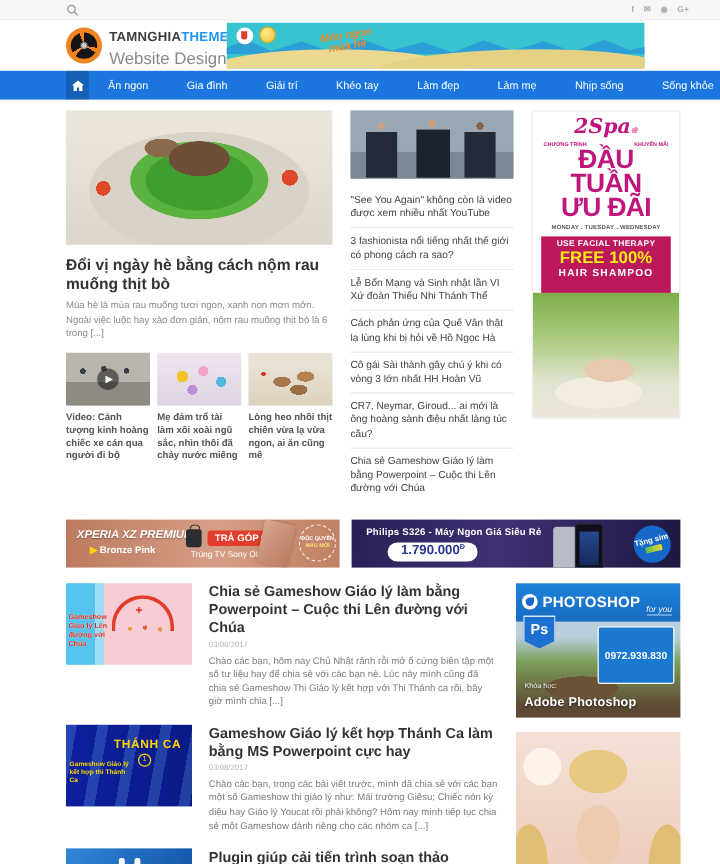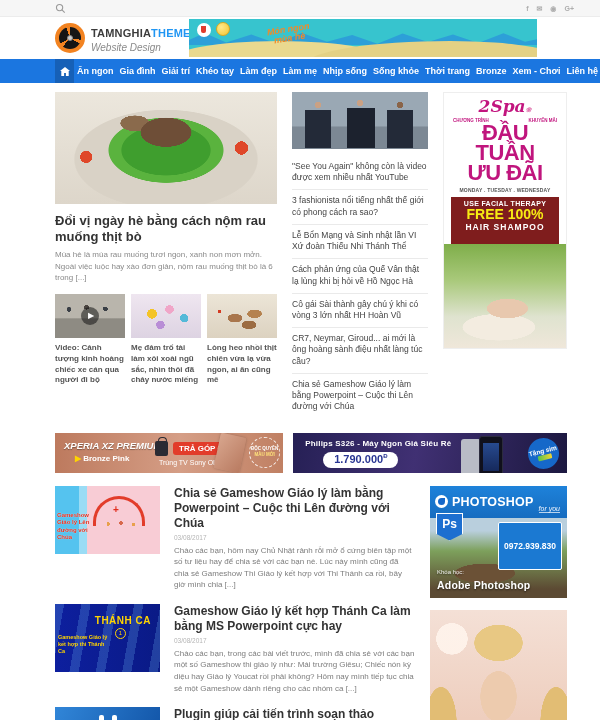--- a/index.html
+++ b/index.html
@@ -13,37 +13,37 @@
   .social span { color:#adadad; font-size:7px; font-weight:bold; line-height:1; }
 
   
   .header { height:42px; display:flex; align-items:center; padding-left:55px; background:#fff; }
   .logo { display:flex; align-items:center; gap:6px; width:124px; }
   .logo-badge { width:30px; height:30px; border-radius:50%; background:#f28321; position:relative; flex:none; }
   .logo-badge .inner { position:absolute; inset:4px; border-radius:50%; background:conic-gradient(#151515 0 100deg,#f28321 100deg 120deg,#151515 120deg 220deg,#f28321 220deg 240deg,#151515 240deg 340deg,#f28321 340deg); }
   .logo-badge .dot { position:absolute; left:50%; top:50%; width:6px; height:6px; margin:-3px 0 0 -3px; background:#cfcfcf; border-radius:50%; border:1px solid #888; }
   .logo-name { font-size:11px; font-weight:bold; color:#3c3c3c; letter-spacing:.2px; white-space:nowrap; }
   .logo-name b { color:#2196f3; }
-  .logo-tag { font-size:10px; color:#8a8a8a; font-style:italic; margin-top:1px; }
+  .logo-tag { font-size:14px; color:#8a8a8a; margin-top:1px; }
 
   
   .hbanner { width:348px; height:38px; margin-left:10px; position:relative; overflow:hidden; background:#37c4ce; }
   .hb-waves { position:absolute; left:-6px; right:-6px; top:10px; height:16px; background:#2d9fd8;
     clip-path:polygon(0 85%,6% 25%,12% 85%,19% 35%,26% 90%,33% 25%,40% 80%,47% 38%,54% 92%,61% 28%,68% 82%,75% 34%,82% 88%,89% 26%,95% 80%,100% 55%,100% 100%,0 100%); }
   .hb-sand1 { position:absolute; left:-20px; bottom:-6px; width:220px; height:22px; background:#ead98f; border-radius:50% 50% 0 0/90% 90% 0 0; }
   .hb-sand2 { position:absolute; right:-30px; bottom:-8px; width:260px; height:24px; background:#e4d184; border-radius:55% 45% 0 0/95% 85% 0 0; }
   .hb-cup { position:absolute; left:8px; top:4px; width:14px; height:14px; background:#fff; border-radius:50%; }
   .hb-cup i { position:absolute; left:4px; top:3px; width:5px; height:7px; background:#e03b2d; border-radius:0 0 2px 2px; }
   .hb-mascot { position:absolute; left:27px; top:3px; width:14px; height:14px; border-radius:50%; background:radial-gradient(circle at 35% 35%,#ffe98a,#f2c531); border:1px solid #d9a81e; }
   .hb-script { position:absolute; left:72px; top:6px; color:#ef8b2a; font-weight:bold; font-style:italic; font-size:9px; line-height:1.05; transform:rotate(-9deg); text-align:center; width:56px; }
 
   
   .nav { height:24px; background:#1b76e0; display:flex; align-items:center; padding-left:55px; }
   .nav-home { height:24px; width:19px; background:rgba(0,0,0,.18); display:flex; align-items:center; justify-content:center; flex:none; }
-  .nav a.item { color:#fff; font-size:9px; line-height:24px; padding:0 3px; text-decoration:none; white-space:nowrap;font-weight:bold; }
+  .nav a.item { color:#fff; font-size:9px; line-height:24px; padding:0 16px; text-decoration:none; white-space:nowrap; }
 
   
   .main { margin:9px 33px 0 55px; display:grid; grid-template-columns:222px 136px 124px; column-gap:15px; }
 
   .feat-img { width:222px; height:112px;
     background:
       radial-gradient(circle 10px at 14% 58%, #df4729 0 60%, rgba(223,71,41,0) 61%),
       radial-gradient(circle 11px at 84% 50%, #df4729 0 60%, rgba(223,71,41,0) 61%),
       radial-gradient(ellipse 42px 24px at 50% 36%, #6e4e37 0 60%, rgba(110,78,55,0) 61%),
       radial-gradient(ellipse 24px 13px at 36% 28%, #8a6a4c 0 60%, rgba(138,106,76,0) 61%),
@@ -88,21 +88,21 @@
   .headline { font-size:8.5px; color:#444; line-height:1.32; padding:5px 0 6px; border-bottom:1px solid #eaeaea; cursor:pointer; }
   .headline:last-child { border-bottom:none; }
 
   
   .spa-ad { width:124px; height:257px; border:1px solid #eee; background:#fff; text-align:center; position:relative; overflow:hidden; cursor:pointer; }
   .spa-brand { color:#c2147e; font-family:"DejaVu Serif",serif; font-style:italic; font-weight:bold; font-size:17px; margin-top:3px; }
   .spa-brand small { font-size:7px; color:#e27ab2; }
   .spa-program { display:flex; justify-content:space-between; padding:0 9px; font-size:4.5px; color:#c2147e; font-weight:bold; margin-top:2px; }
   .spa-big { color:#c0157d; font-weight:800; font-size:22px; line-height:.92; letter-spacing:-.5px; }
   .spa-days { font-size:5px; color:#555; font-weight:bold; margin-top:3px; letter-spacing:.2px; }
-  .spa-green { background:#7f1d1d; margin:4px 7px 0; padding:3px 2px 20px; }
+  .spa-green { background:#be185d; margin:4px 7px 0; padding:3px 2px 20px; }
   .spa-g1 { color:#fff; font-weight:bold; font-size:7px; letter-spacing:.3px; }
   .spa-g2 { color:#f7ec13; font-weight:800; font-size:14px; line-height:1.1; }
   .spa-g3 { color:#fff; font-weight:bold; font-size:8.5px; letter-spacing:1px; }
   .spa-photo { position:absolute; left:0; right:0; bottom:0; height:104px; background:
       radial-gradient(ellipse 34px 16px at 52% 62%, #e8c8ae 0 60%, rgba(0,0,0,0) 61%),
       radial-gradient(ellipse 60px 22px at 45% 80%, #f3ece0 0 60%, rgba(0,0,0,0) 61%),
       linear-gradient(#7fae4a,#a9c97b 35%,#dfe3cf 70%,#efe7da); }
 
   
   .adrow { margin:14px 33px 0 55px; display:flex; gap:10px; }

